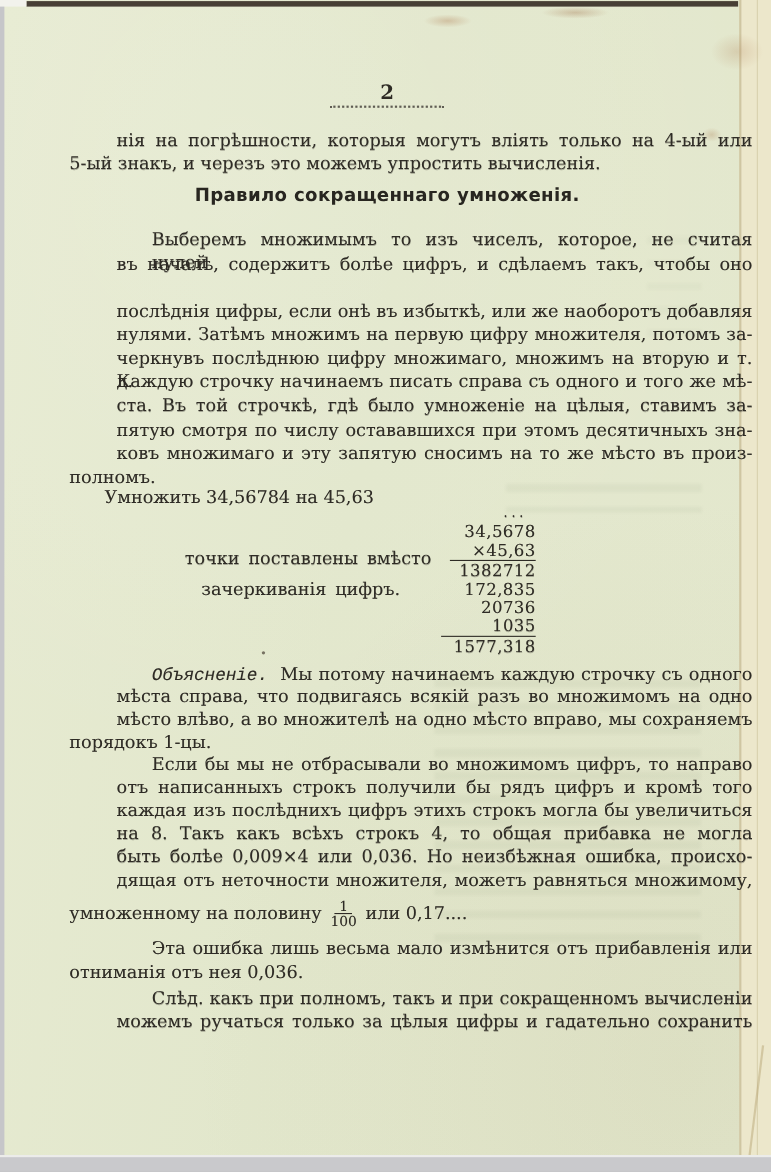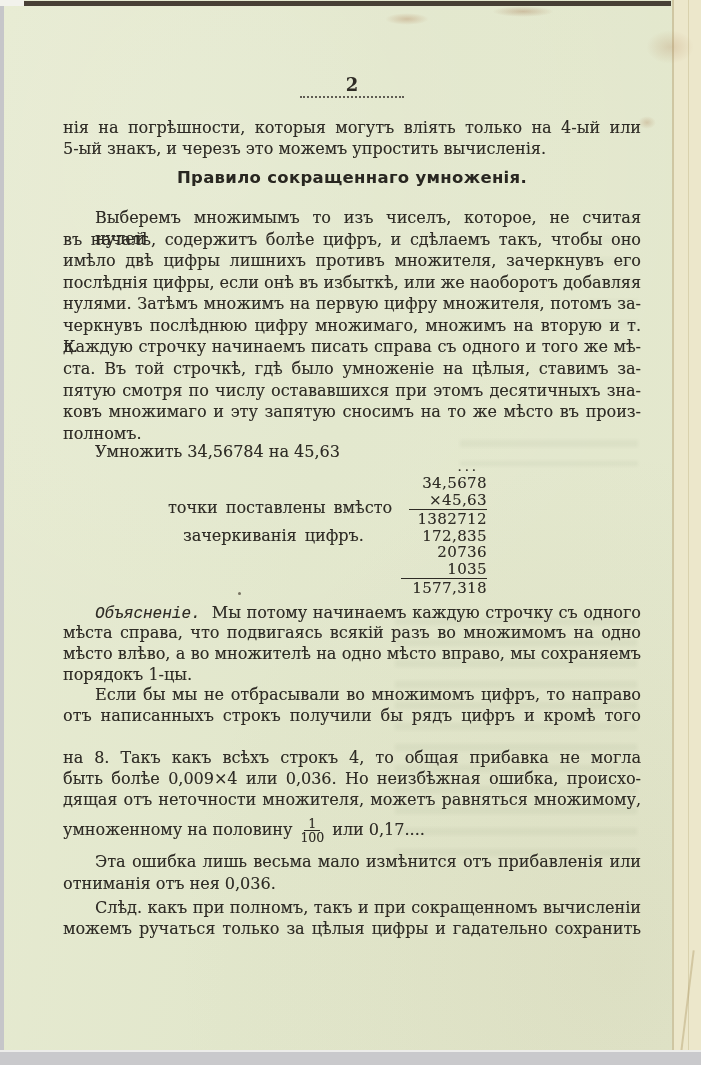--- a/index.html
+++ b/index.html
@@ -31,21 +31,21 @@
   .g2{left:460px;top:440px;width:178px;height:26px;}
   .g3{left:588px;top:215px;width:50px;height:120px;opacity:.3;}
 
   .pn{position:absolute;left:63px;width:578px;top:74px;text-align:center;
       font-weight:bold;font-size:18px;color:#2e2b25;}
   .pn-rule{position:absolute;left:300px;top:96px;width:104px;height:0;
       border-bottom:2px dotted #5f5c53;}
 
   .ln{position:absolute;left:63px;width:578px;font-size:16px;line-height:21px;color:#2e2b25;
       text-align:justify;text-shadow:0.2px 0.2px 0 rgba(46,43,37,0.35);}
-  .full{text-align-last:justify;}
+  .full{text-align-last:justify;margin-left:43px;}
   .ind{padding-left:32px;width:546px;}
   .heading{position:absolute;left:63px;width:578px;top:167px;text-align:center;
       font-family:"DejaVu Sans",sans-serif;font-weight:bold;font-size:16.5px;line-height:22px;
       color:#282620;letter-spacing:0.3px;}
   .lead-it{font-style:italic;font-family:Liberation Mono, monospace;}
 
   .cap{position:absolute;font-size:16px;line-height:20px;color:#2e2b25;word-spacing:3px;
        text-shadow:0.2px 0.2px 0 rgba(46,43,37,0.35);}
   .cap1{left:168px;top:498px;text-align:center;}
   .cap2{left:183px;top:526px;}
@@ -87,21 +87,20 @@
   <div class="pn">2</div>
   <div class="pn-rule"></div>
 
   <div class="ln full" style="top:117px">нія на погрѣшности, которыя могутъ вліять только на 4-ый или</div>
   <div class="ln" style="top:138px">5-ый знакъ, и черезъ это можемъ упростить вычисленія.</div>
 
   <div class="heading">Правило сокращеннаго умноженія.</div>
 
   <div class="ln full ind" style="top:207px">Выберемъ множимымъ то изъ чиселъ, которое, не считая нулей</div>
   <div class="ln full" style="top:229px">въ началѣ, содержитъ болѣе цифръ, и сдѣлаемъ такъ, чтобы оно</div>
-  <div class="ln full" style="top:250px">имѣло двѣ цифры лишнихъ противъ множителя, зачеркнувъ его</div>
   <div class="ln full" style="top:272px">послѣднія цифры, если онѣ въ избыткѣ, или же наоборотъ добавляя</div>
   <div class="ln full" style="top:293px">нулями. Затѣмъ множимъ на первую цифру множителя, потомъ за-</div>
   <div class="ln full" style="top:315px">черкнувъ послѣднюю цифру множимаго, множимъ на вторую и т. д.</div>
   <div class="ln full" style="top:336px">Каждую строчку начинаемъ писать справа съ одного и того же мѣ-</div>
   <div class="ln full" style="top:358px">ста. Въ той строчкѣ, гдѣ было умноженіе на цѣлыя, ставимъ за-</div>
   <div class="ln full" style="top:380px">пятую смотря по числу остававшихся при этомъ десятичныхъ зна-</div>
   <div class="ln full" style="top:401px">ковъ множимаго и эту запятую сносимъ на то же мѣсто въ произ-</div>
   <div class="ln" style="top:423px">полномъ.</div>
 
   <div class="ln ind" style="top:441px">Умножить 34,56784 на 45,63</div>
@@ -123,20 +122,21 @@
   </div>
 
   <div class="ln full ind" style="top:602px"><span class="lead-it">Объясненіе.</span>&nbsp;
       <span>Мы потому начинаемъ каждую строчку съ одного</span></div>
   <div class="ln full" style="top:622px">мѣста справа, что подвигаясь всякій разъ во множимомъ на одно</div>
   <div class="ln full" style="top:643px">мѣсто влѣво, а во множителѣ на одно мѣсто вправо, мы сохраняемъ</div>
   <div class="ln" style="top:664px">порядокъ 1-цы.</div>
 
   <div class="ln full ind" style="top:684px">Если бы мы не отбрасывали во множимомъ цифръ, то направо</div>
   <div class="ln full" style="top:705px">отъ написанныхъ строкъ получили бы рядъ цифръ и кромѣ того</div>
+  <div class="ln full" style="top:726px">каждая изъ послѣднихъ цифръ этихъ строкъ могла бы увеличиться</div>
   <div class="ln full" style="top:747px">на 8. Такъ какъ всѣхъ строкъ 4, то общая прибавка не могла</div>
   <div class="ln full" style="top:768px">быть болѣе 0,009×4 или 0,036. Но неизбѣжная ошибка, происхо-</div>
   <div class="ln full" style="top:789px">дящая отъ неточности множителя, можетъ равняться множимому,</div>
   <div class="ln fracline" style="top:815px">
     <span>умноженному на половину</span><span class="frac">
         <span class="num">1</span>
         <span>100</span>
       </span><span>или 0,17....</span>
   </div>
 

